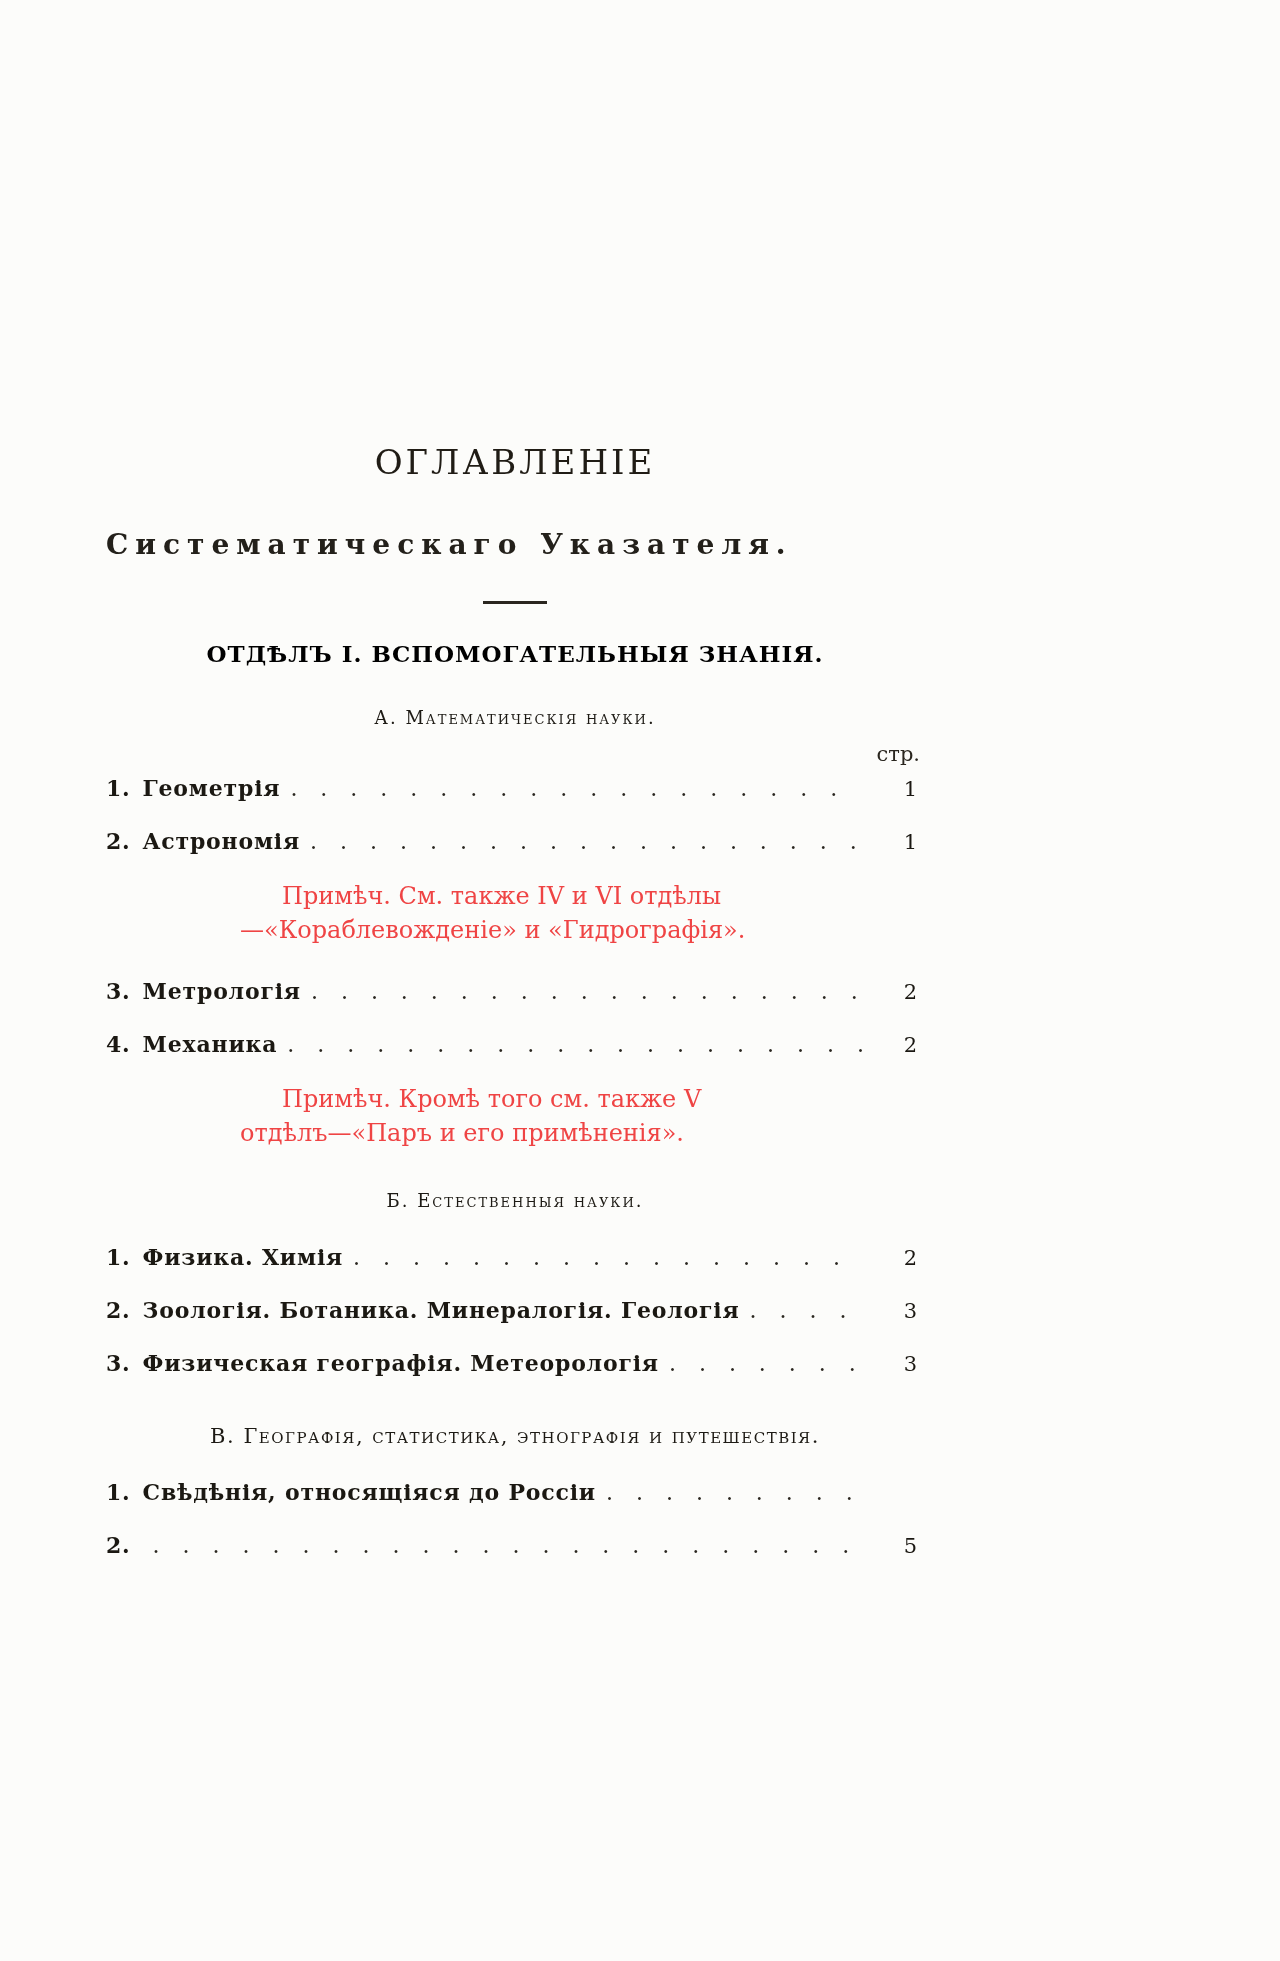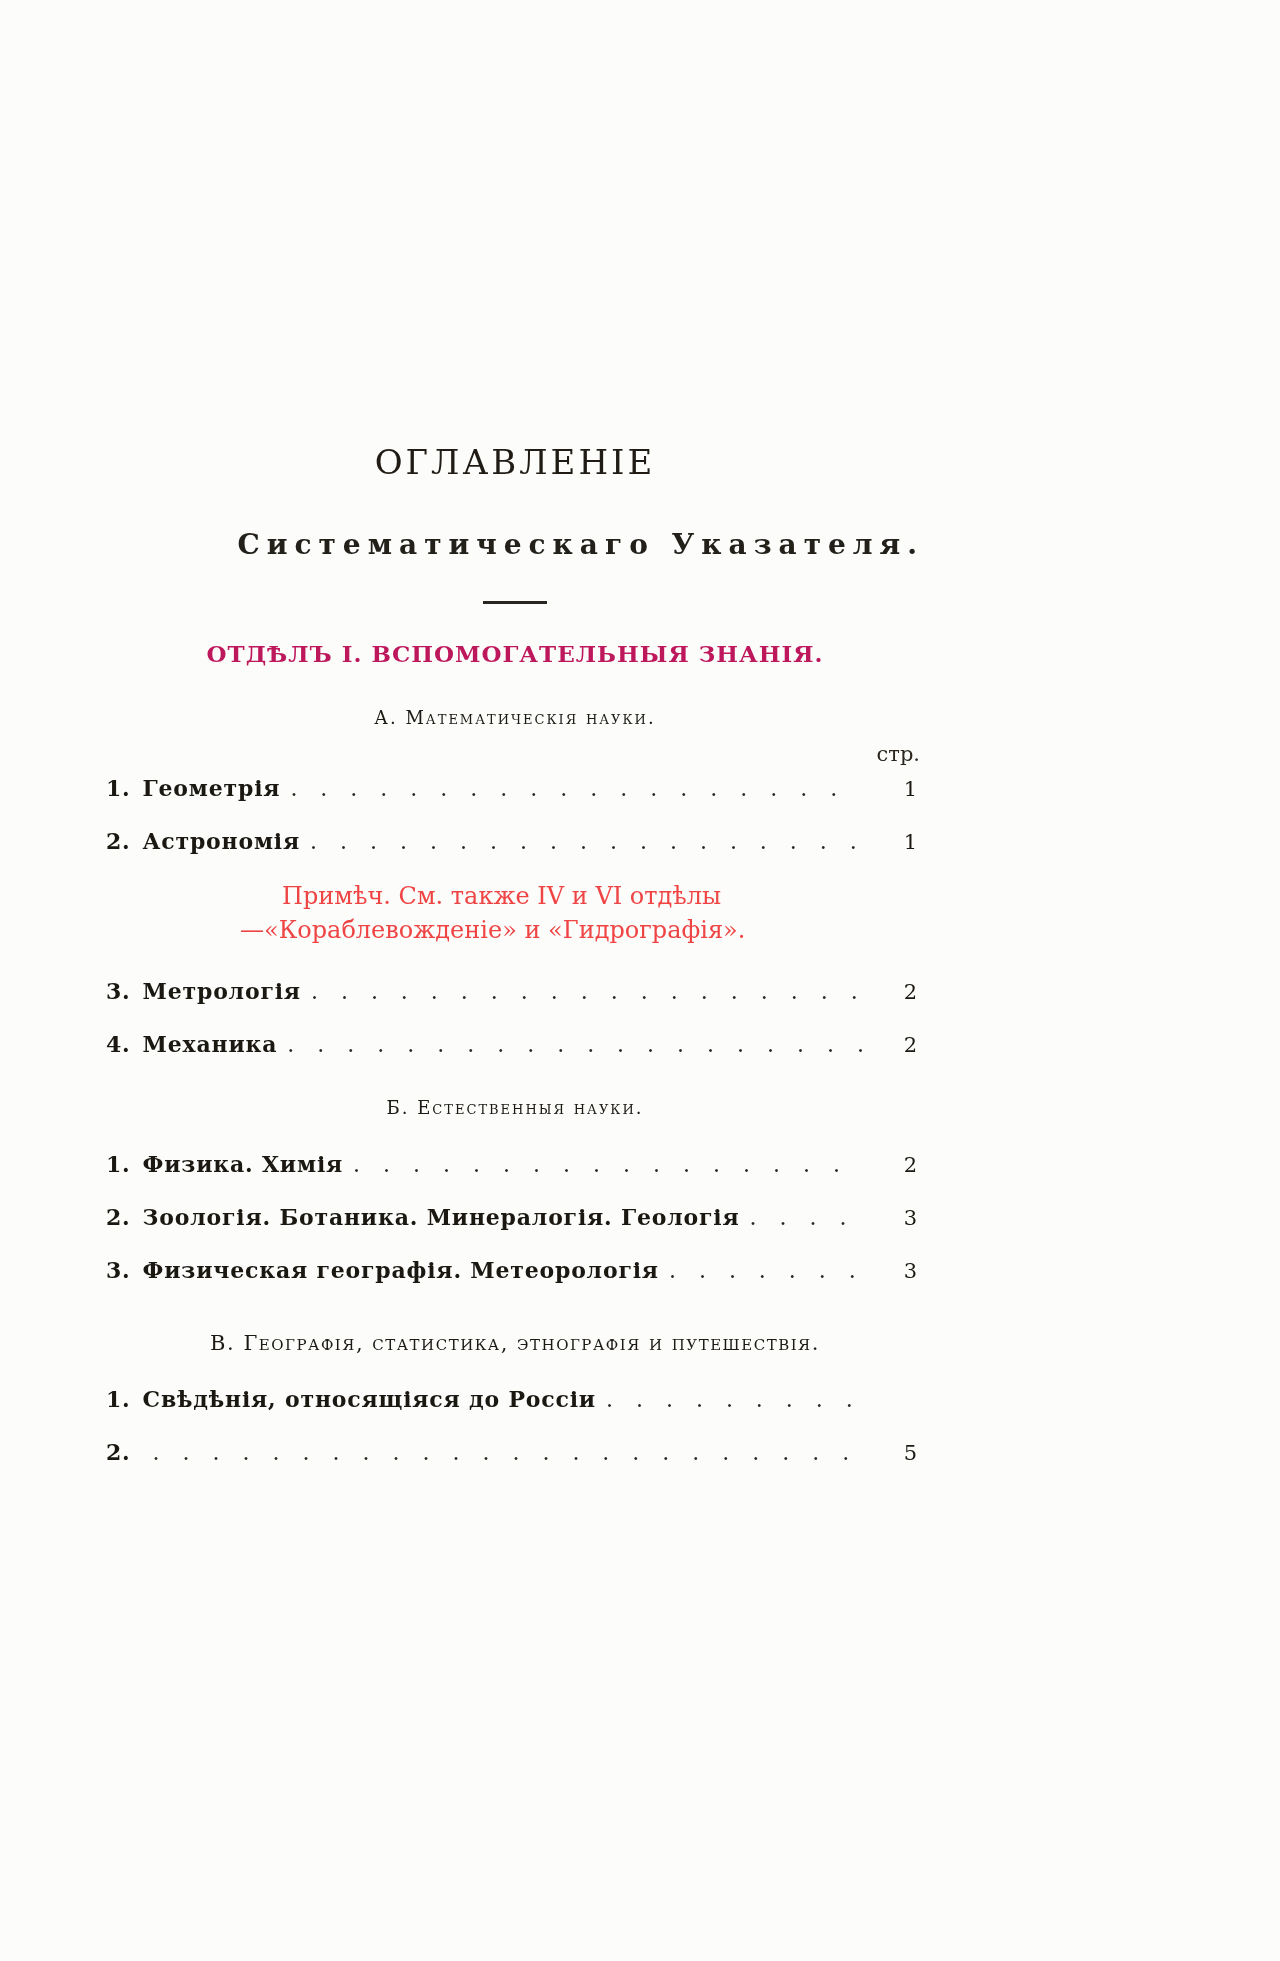--- a/index.html
+++ b/index.html
@@ -24,41 +24,41 @@
     width: 818px;
   }
   .title {
     text-align: center;
     font-size: 34px;
     letter-spacing: 3px;
     font-weight: 400;
     color: #201c15;
   }
   .subtitle {
-    text-align: right;
+    text-align: left;
     font-size: 28px;
     font-weight: 700;
     letter-spacing: 7px;
     margin-top: 46px;
     white-space: nowrap;
     color: #23201a;
   }
   .rule {
     width: 64px;
     height: 3px;
     background: #2a261f;
     margin: 40px auto 0 auto;
   }
   .section-heading {
     text-align: center;
     font-size: 23px;
     font-weight: 700;
     letter-spacing: 1px;
     margin-top: 36px;
-    color: #be185d;
+    color: #000000;
   }
   .subsection {
     text-align: center;
     font-size: 18px;
     font-weight: 500;
     font-variant: small-caps;
     letter-spacing: 2px;
     margin-top: 40px;
     color: #1d1a14;
   }
@@ -160,20 +160,21 @@
       <span class="pagenum">2</span>
     </div>
 
     <div class="toc-row">
       <span class="num">4.</span>
       <span class="etitle">Механика</span>
       <span class="leader"></span>
       <span class="pagenum">2</span>
     </div>
 
+    <div class="note hang">Примѣч. Кромѣ того см. также V отдѣлъ—«Паръ и его примѣненія».</div>
 
     <div class="subsection">Б. Естественныя науки.</div>
 
     <div class="toc-row" style="margin-top: 34px;">
       <span class="num">1.</span>
       <span class="etitle">Физика. Химія</span>
       <span class="leader"></span>
       <span class="pagenum">2</span>
     </div>
 

